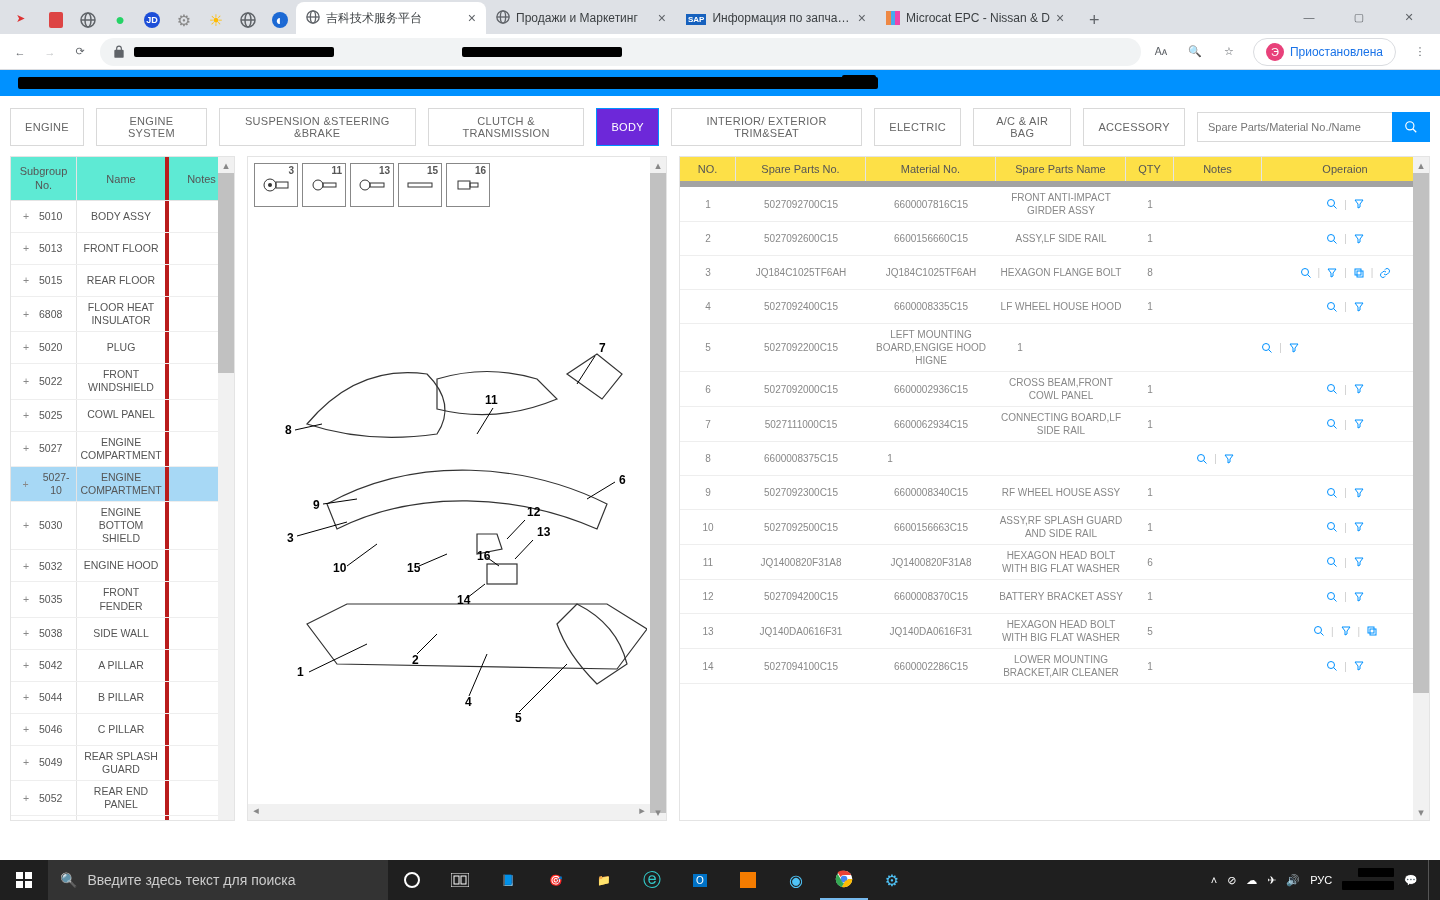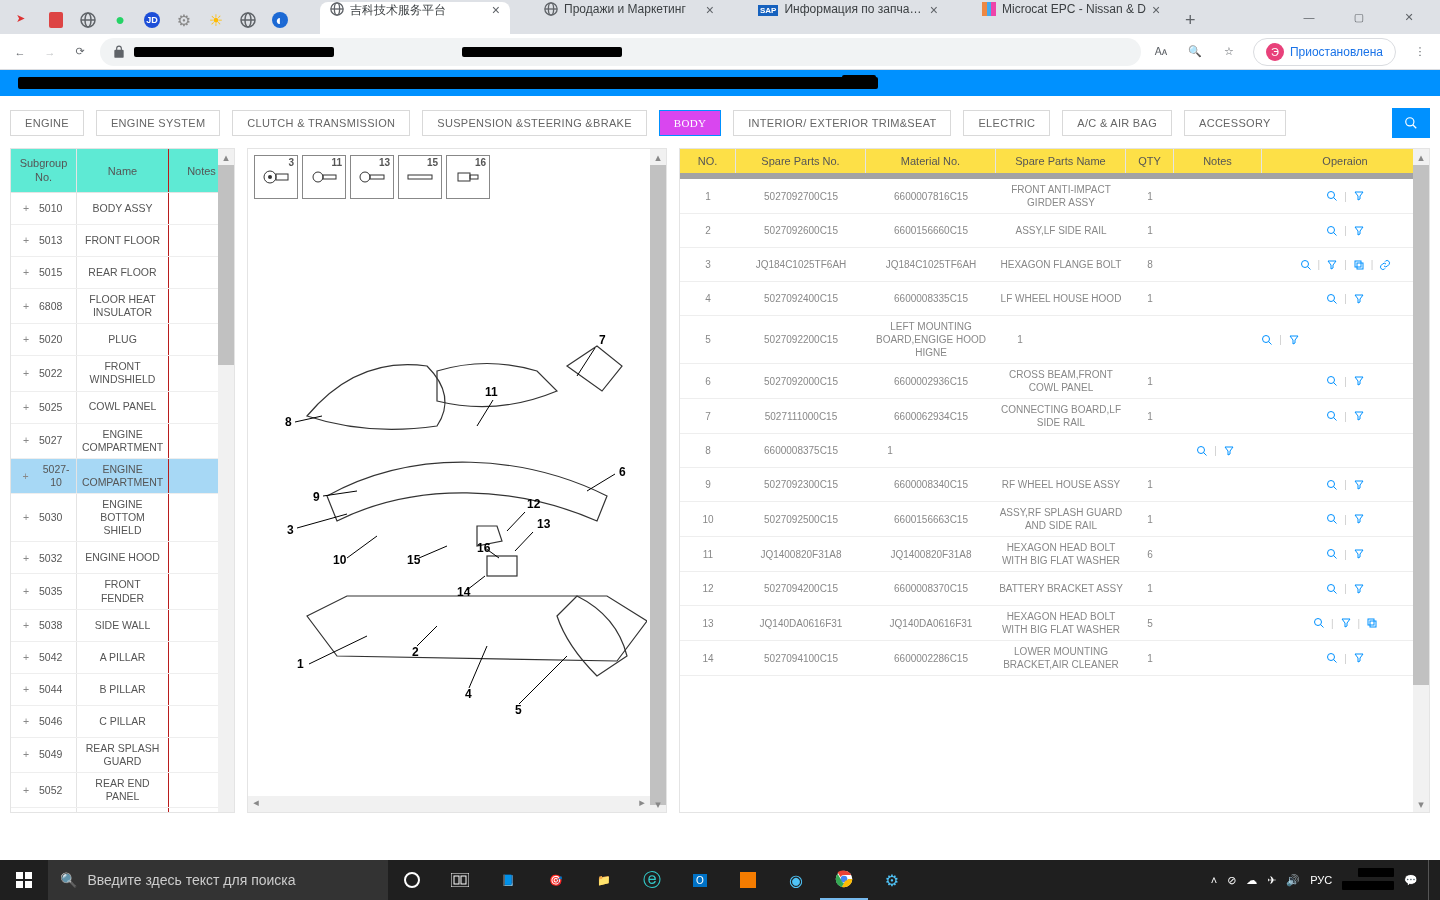--- a/index.html
+++ b/index.html
@@ -3,21 +3,21 @@
 <meta charset="utf-8">
 <style>
   * { box-sizing: border-box; margin: 0; padding: 0; }
   body { font-family: "Segoe UI", Arial, sans-serif; font-size: 11px; color: #555; background: #fff; width: 1440px; height: 900px; overflow: hidden; }
   
   
   .chrome { background: #dee1e6; }
   .tab-strip { display: flex; align-items: center; height: 34px; padding: 0 8px; gap: 0; }
   .mini-tab { width: 32px; height: 28px; display: flex; align-items: center; justify-content: center; border-radius: 8px 8px 0 0; margin-top: 6px; }
   .mini-tab svg, .mini-tab .micon { width: 16px; height: 16px; }
-  .big-tab { display: flex; height: 32px; padding: 0 10px; margin-top: 2px; border-radius: 8px 8px 0 0; min-width: 190px; max-width: 200px; gap: 6px; color: #3c4043; font-size: 12px; margin-left: 24px; }
+  .big-tab { display: flex; align-items: center; height: 32px; padding: 0 10px; margin-top: 2px; border-radius: 8px 8px 0 0; min-width: 190px; max-width: 200px; gap: 6px; color: #3c4043; font-size: 12px; }
   .big-tab.active { background: #fff; }
   .big-tab .title { flex: 1; white-space: nowrap; overflow: hidden; text-overflow: ellipsis; }
   .win-controls { margin-left: auto; display: flex; gap: 4px; }
   .win-btn { width: 46px; height: 30px; display: flex; align-items: center; justify-content: center; color: #5f6368; }
   .addr-row { display: flex; align-items: center; height: 36px; background: #fff; padding: 0 10px; gap: 10px; border-bottom: 1px solid #dadce0; }
   .nav-icon { width: 20px; height: 20px; color: #5f6368; display:flex; align-items:center; justify-content:center;}
   .addr-bar { flex: 1; height: 28px; background: #f1f3f4; border-radius: 14px; display: flex; align-items: center; padding: 0 12px; gap: 8px; }
   .addr-bar .lock { width: 14px; height: 14px; }
   .addr-bar .url { height: 10px; background: #000; border-radius: 2px; }
   .right-icons { display: flex; align-items: center; gap: 14px; }
@@ -25,38 +25,38 @@
   .profile-chip .pc-circle { width: 18px; height: 18px; border-radius: 50%; background: #e8417a; color: #fff; display:flex;align-items:center;justify-content:center;font-size:11px;}
   
   
   .blue-bar { height: 26px; background: #0091ff; position: relative; }
   .blue-bar .redact1 { position: absolute; left: 18px; top: 7px; width: 860px; height: 12px; background: #000; border-radius: 2px; }
   .blue-bar .redact2 { position: absolute; left: 842px; top: 5px; width: 34px; height: 10px; background: #000; border-radius: 2px; }
   
   
   .cat-nav-wrap { padding: 12px 10px 10px 10px; display: flex; align-items: center; gap: 12px; }
   .cat-btn { border: 1px solid #d9d9d9; background: #fff; padding: 6px 14px; font-size: 11px; color: #666; letter-spacing: .3px; cursor: pointer; }
-  .cat-btn.active { background: #d946ef; border-color: #0091ff; color: #fff; font-family: Liberation Serif, serif; }
+  .cat-btn.active { background: #6d28d9; border-color: #0091ff; color: #fff; }
   .search-wrap { margin-left: auto; display: flex; }
   .search-wrap input { width: 195px; height: 30px; border: 1px solid #d9d9d9; border-right: none; padding: 0 10px; font-size: 11px; outline: none; color: #888; }
   .search-wrap button { width: 38px; height: 30px; background: #0091ff; border: none; color: #fff; cursor: pointer; display:flex;align-items:center;justify-content:center;}
   
   
   .content { display: flex; height: 665px; padding: 0 10px; gap: 12px; }
   .pane { border: 1px solid #e4e4e4; position: relative; }
   .scrollbar { width: 16px; position: absolute; right: 0; top: 0; bottom: 0; background: #f1f1f1; }
   .scrollbar .thumb { background: #c1c1c1; width: 100%; }
   .scrollbar .arrow { height: 16px; display:flex;align-items:center;justify-content:center; color:#888;}
   
   
   .left { width: 225px; overflow: hidden; }
   .left-head { display: flex; height: 44px; background: #5eead4; border-bottom: 1px solid #e4e4e4; font-size: 11px; color: #555; }
   .left-head > div, .left-row > div { display: flex; align-items: center; justify-content: center; text-align: center; }
   .lh-no { width: 66px; border-right: 1px solid #e4e4e4; padding: 0 4px; line-height: 1.2;}
-  .lh-name { width: 92px; border-right: 1px solid #b91c1c; }
+  .lh-name { width: 92px; border-right: 4px solid #b91c1c; }
   .lh-notes { flex: 1; }
   .left-body { height: 619px; overflow: hidden; position: relative; }
   .left-row { display: flex; min-height: 32px; border-bottom: 1px solid #eee; font-size: 10.5px; color: #555; }
   .left-row.sel { background: #a7d8f5; }
   .left-row .lh-no { padding: 4px 2px 4px 10px; justify-content: flex-start; gap: 8px; }
   .left-row .plus { width: 10px; color: #888; }
   .left-row .lh-name { padding: 4px 6px; line-height: 1.25; }
   
   
   .mid { width: 420px; display:flex; flex-direction:column; background:#fff;}
@@ -201,29 +201,30 @@
 
 <div class="blue-bar">
   <span class="redact1"></span>
     <span class="redact2"></span>
 </div>
 
 <div class="cat-nav-wrap">
   <div id="cat-buttons" style="display:flex;gap:12px">
       <button class="cat-btn ">ENGINE</button>
       <button class="cat-btn ">ENGINE SYSTEM</button>
+      <button class="cat-btn ">SUSPENSION &amp;STEERING &amp;BRAKE</button>
       <button class="cat-btn ">CLUTCH &amp; TRANSMISSION</button>
-      <button class="cat-btn ">SUSPENSION &amp;STEERING &amp;BRAKE</button>
       <button class="cat-btn active">BODY</button>
       <button class="cat-btn ">INTERIOR/ EXTERIOR TRIM&amp;SEAT</button>
       <button class="cat-btn ">ELECTRIC</button>
       <button class="cat-btn ">A/C &amp; AIR BAG</button>
       <button class="cat-btn ">ACCESSORY</button>
     </div>
   <div class="search-wrap">
+    <input placeholder="Spare Parts/Material No./Name" style="">
     <button>
         <svg width="14" height="14" viewBox="0 0 24 24">
           <circle cx="10" cy="10" r="7" fill="none" stroke="#fff" stroke-width="2"></circle>
           <line x1="15" y1="15" x2="21" y2="21" stroke="#fff" stroke-width="2"></line>
         </svg>
       </button>
   </div>
 </div>
 
 <div class="content">

